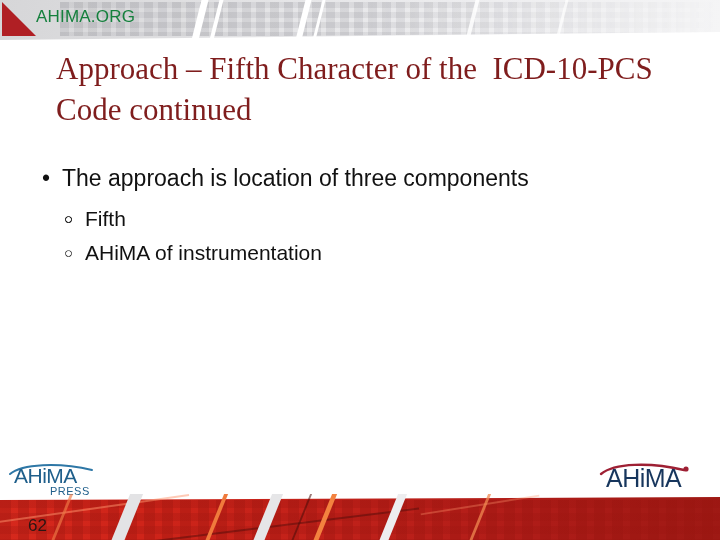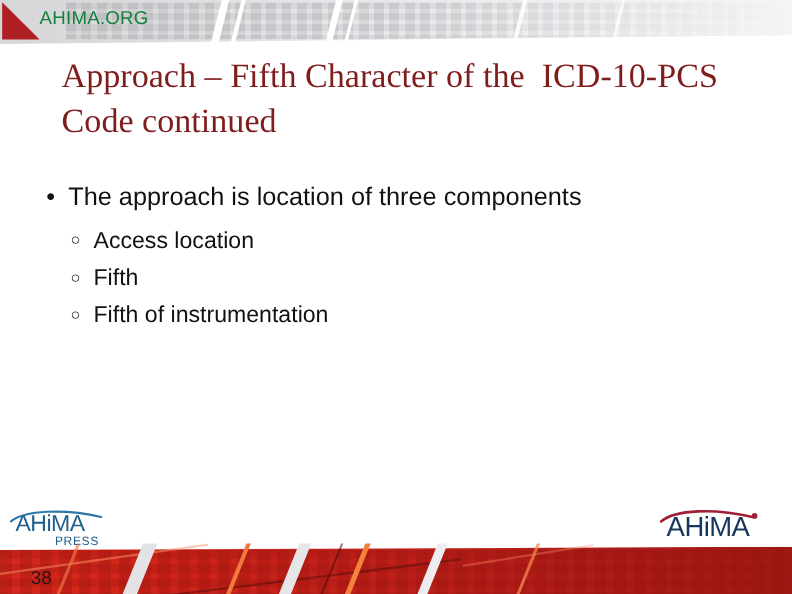--- a/index.html
+++ b/index.html
@@ -276,29 +276,28 @@
 
   <div class="body">
     <ul class="lvl1">
       <li>
         <span class="marker">•</span>
         <span>The approach is location of three components</span>
 
         <ul class="lvl2">
           <li>
             <span class="marker">○</span>
-            <span>Access location</span>
           </li>
           <li>
             <span class="marker">○</span>
             <span>Fifth</span>
           </li>
           <li>
             <span class="marker">○</span>
-            <span>Fifth of instrumentation</span>
+            <span>AHiMA of instrumentation</span>
           </li>
         </ul>
       </li>
     </ul>
   </div>
 
   <div class="press-logo">
     <svg width="100" height="40" viewBox="0 0 100 40">
       <path d="M2 16 C14 6, 50 4, 84 12" stroke="#2e77a6" stroke-width="2" fill="none" stroke-linecap="round"></path>
       <text x="6" y="25" font-family="Liberation Sans, sans-serif" font-size="21" fill="#1f5f8b" letter-spacing="-0.5">AHiMA</text>
@@ -323,15 +322,15 @@
     <div class="fstripe o4"></div>
     <div class="fstripe w1"></div>
     <div class="fstripe o1"></div>
     <div class="fstripe w2"></div>
     <div class="fstripe d1"></div>
     <div class="fstripe o2"></div>
     <div class="fstripe w3"></div>
     <div class="fstripe o3"></div>
   </div>
 
-  <div class="page-number">38</div>
+  <div class="page-number">62</div>
 
 </div>
 
 </body></html>

